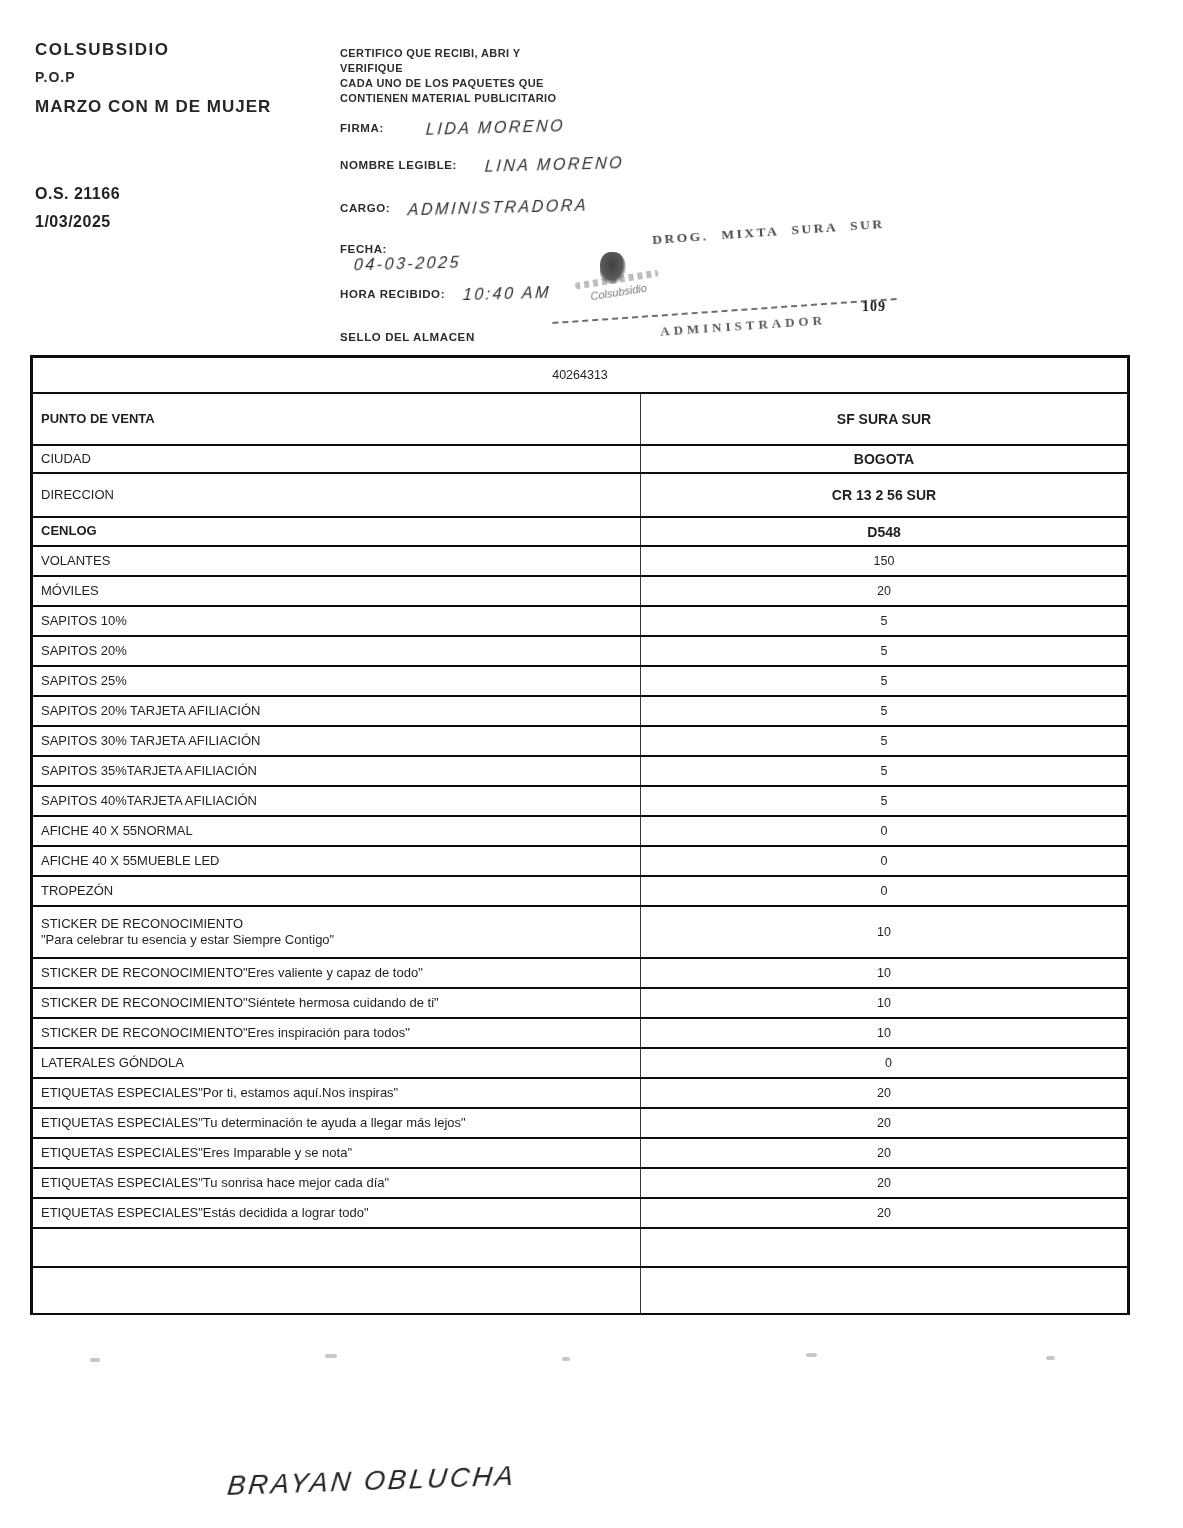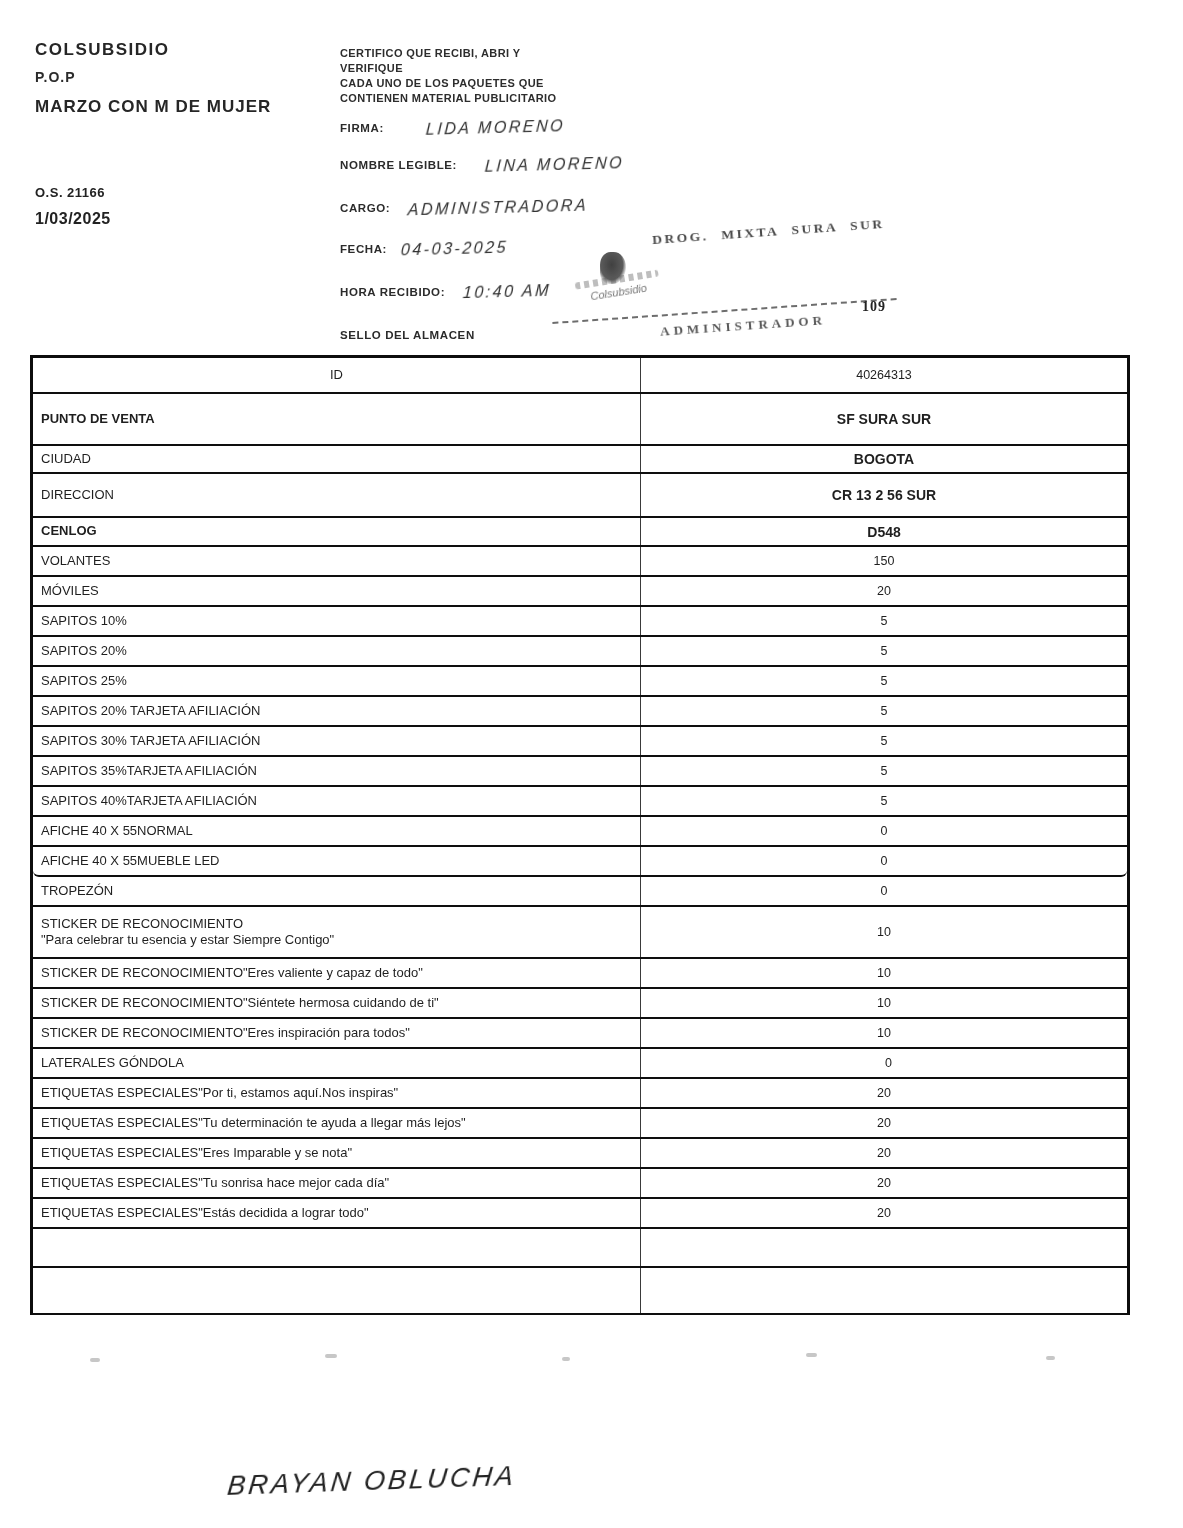--- a/index.html
+++ b/index.html
@@ -11,21 +11,21 @@
     font-family:"Liberation Sans", sans-serif;
     color:#1c1c1c;
     overflow:hidden;
   }
   
   .hdr-left{position:absolute;left:35px;top:40px;width:300px;}
   .brand{font-weight:700;font-size:17px;letter-spacing:1.5px;color:#262626;}
   .pop{font-weight:700;font-size:14px;letter-spacing:1px;margin-top:9px;color:#2b2b2b;}
   .campaign{font-weight:700;font-size:17px;letter-spacing:1px;margin-top:12px;color:#262626;}
   .os-block{margin-top:68px;}
-  .os-num{font-weight:700;font-size:13px;letter-spacing:.5px;color:#222;}
+  .os-num{font-weight:700;font-size:16px;letter-spacing:.5px;color:#222;}
   .os-date{font-weight:700;font-size:16px;letter-spacing:.5px;margin-top:10px;color:#222;}
   
   .hdr-mid{position:absolute;left:340px;top:46px;width:330px;}
   .cert{
     font-weight:700;font-size:11px;line-height:1.35;letter-spacing:.4px;
     color:#2d2d2d;white-space:pre-line;margin:0 0 14px 0;
   }
   .field{display:flex;align-items:flex-start;min-height:31px;}
   .flabel{font-weight:700;font-size:11.5px;letter-spacing:.6px;color:#2b2b2b;padding-top:3px;white-space:nowrap;}
   .hand{
@@ -132,21 +132,21 @@
     <div class="field" style="margin-bottom: 12px; transform-origin: left center;">
       <span class="flabel">NOMBRE LEGIBLE:</span>
       <span class="fvalue hand" style="margin-left: 28px;">LINA  MORENO</span>
     </div>
 
     <div class="field" style="margin-bottom: 10px; transform-origin: left center;">
       <span class="flabel">CARGO:</span>
       <span class="fvalue hand" style="margin-left: 18px;">ADMINISTRADORA</span>
     </div>
 
-    <div class="field" style="margin-bottom: 12px; transform-origin: left center;">
+    <div class="field" style="margin-bottom: 12px; transform-origin: left center; flex-direction: column;">
       <span class="flabel">FECHA:</span>
       <span class="fvalue hand" style="margin-left: 14px;">04-03-2025</span>
     </div>
 
     <div class="field" style="margin-bottom: 12px; transform-origin: left center;">
       <span class="flabel">HORA RECIBIDO:</span>
       <span class="fvalue hand" style="margin-left: 18px;">10:40 AM</span>
     </div>
 
     <div class="field" style="margin-bottom: 0px; transform-origin: left center;">
@@ -161,21 +161,20 @@
   <div class="seal-smudge">
     <div class="seal-squiggle"></div>
     <div>Colsubsidio</div>
   </div>
   <div class="stamp-dash"></div>
   <div class="stamp-admin">ADMINISTRADOR</div>
   <div class="stamp-num">109</div>
 
   <div class="rtable" id="receipt-table">
     <div class="trow" style="min-height: 34px;">
-      <div class="tcell-label center-label">ID</div>
       <div class="tcell-value">40264313</div>
     </div>
 
     <div class="trow" style="min-height: 50px; justify-content: center;">
       <div class="tcell-label lbold">PUNTO DE VENTA</div>
       <div class="tcell-value vbold">SF SURA SUR</div>
     </div>
 
     <div class="trow" style="min-height: 26px;">
       <div class="tcell-label">CIUDAD</div>
@@ -235,21 +234,21 @@
     <div class="trow" style="min-height: 28px;">
       <div class="tcell-label">SAPITOS 40%TARJETA AFILIACIÓN</div>
       <div class="tcell-value">5</div>
     </div>
 
     <div class="trow" style="min-height: 28px;">
       <div class="tcell-label">AFICHE 40 X 55NORMAL</div>
       <div class="tcell-value">0</div>
     </div>
 
-    <div class="trow" style="min-height: 28px; border-radius: 6px;">
+    <div class="trow" style="min-height: 28px;">
       <div class="tcell-label">AFICHE 40 X 55MUEBLE LED</div>
       <div class="tcell-value">0</div>
     </div>
 
     <div class="trow" style="min-height: 28px;">
       <div class="tcell-label">TROPEZÓN</div>
       <div class="tcell-value">0</div>
     </div>
 
     <div class="trow" style="min-height: 50px;">

